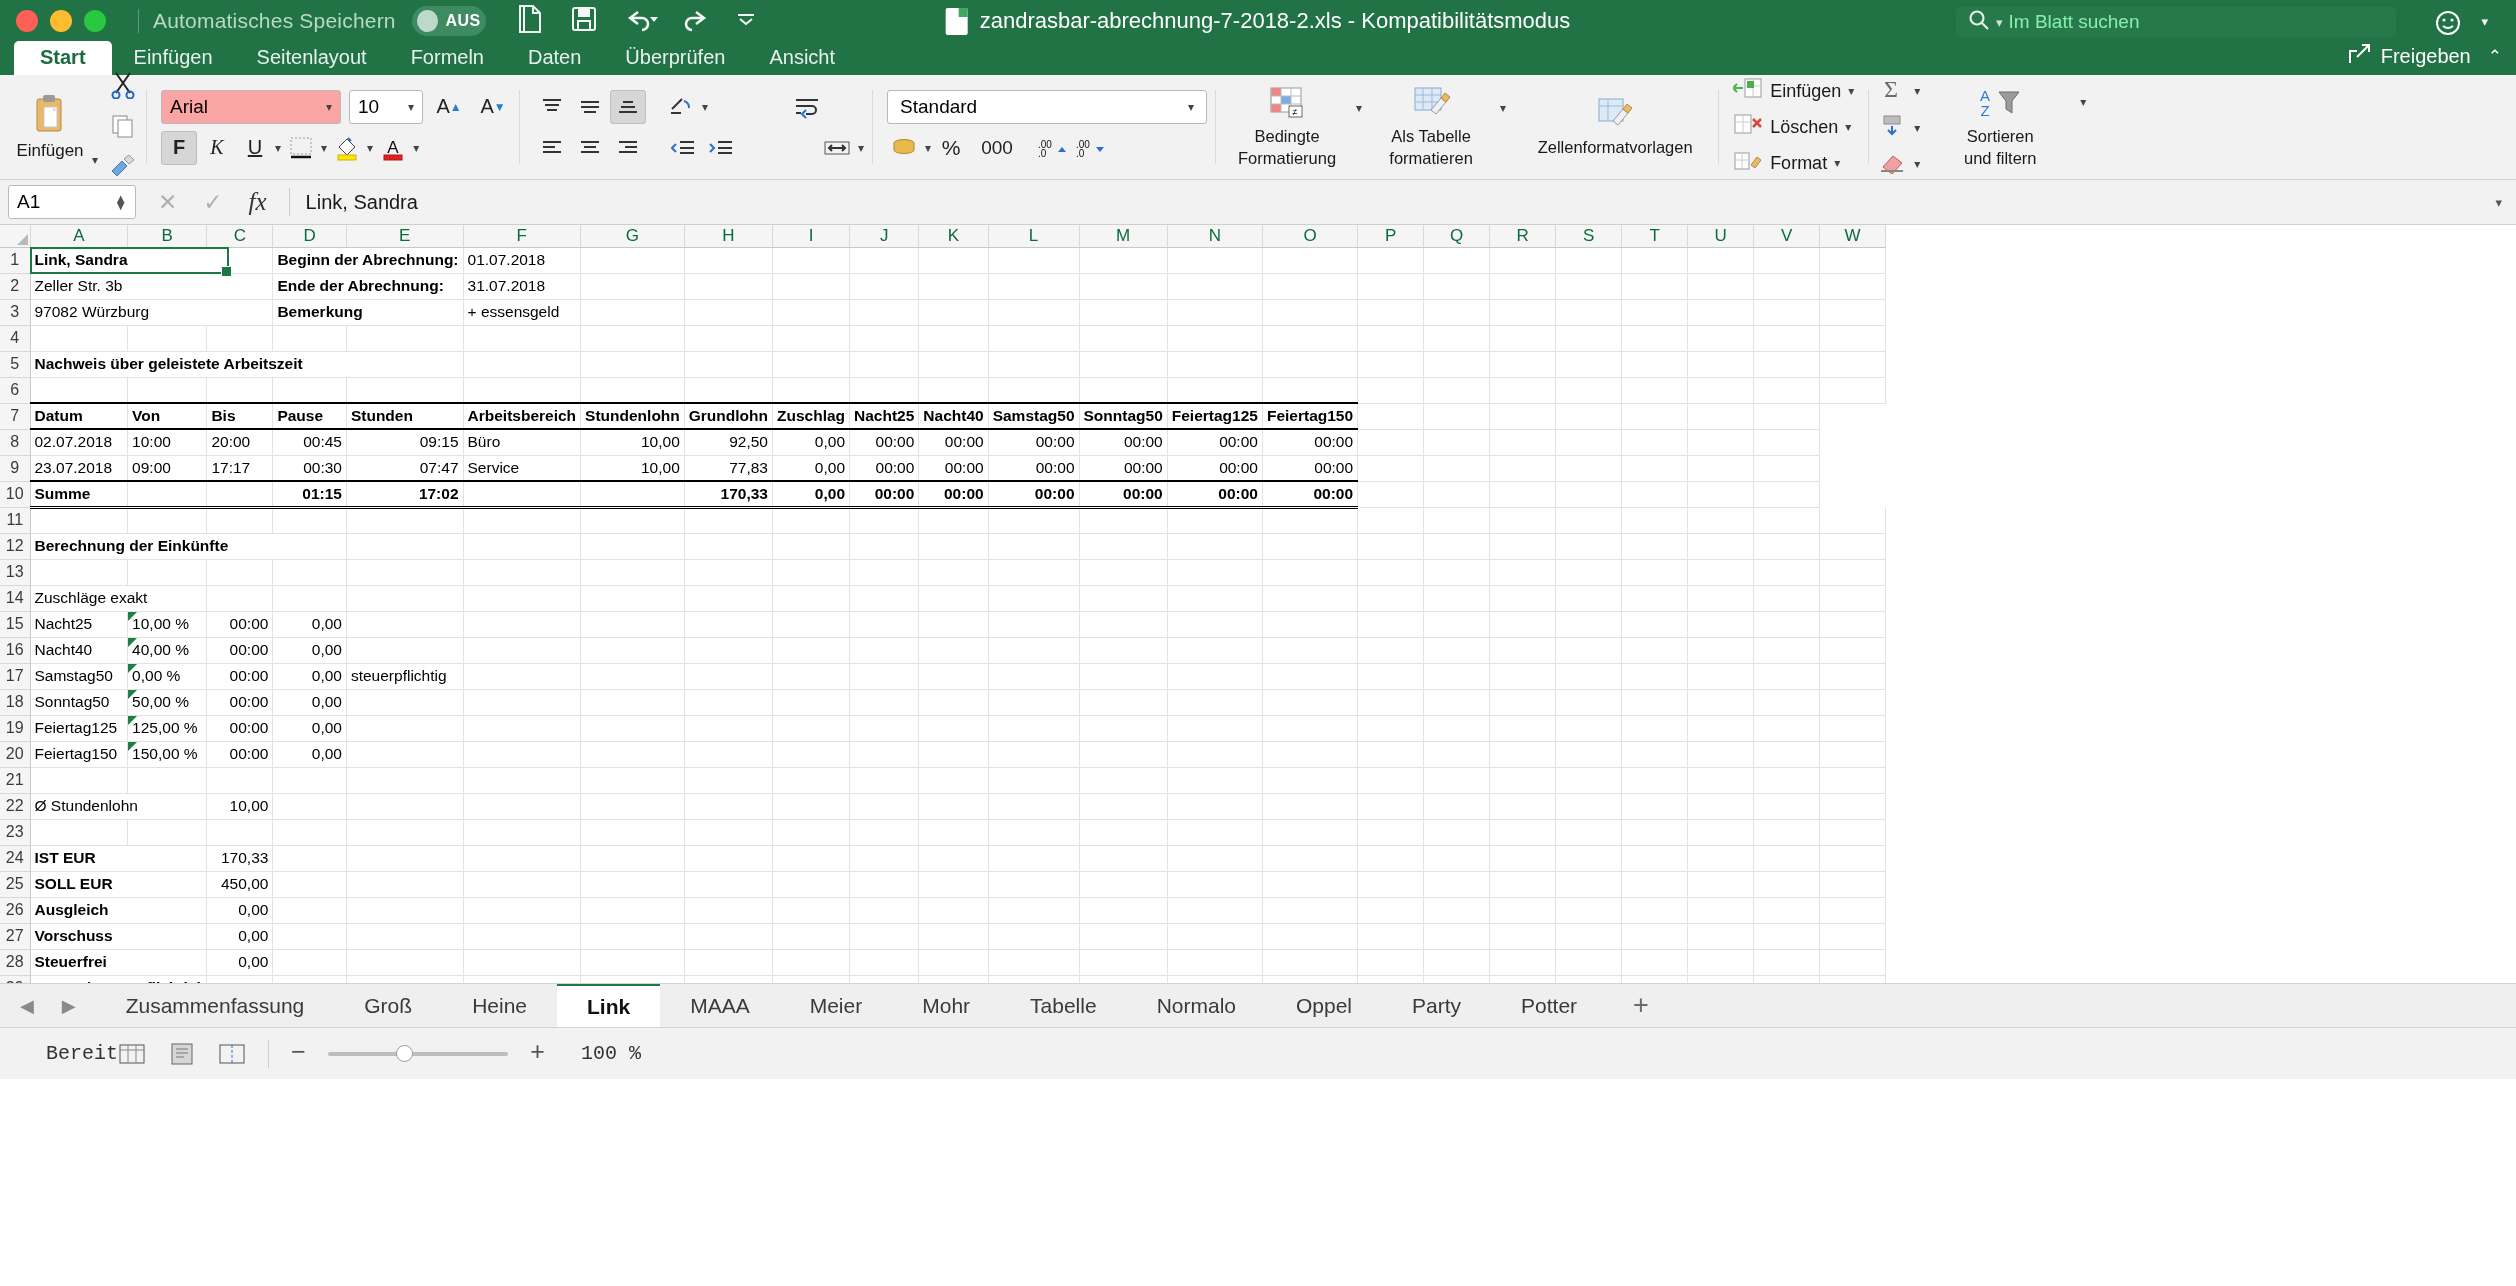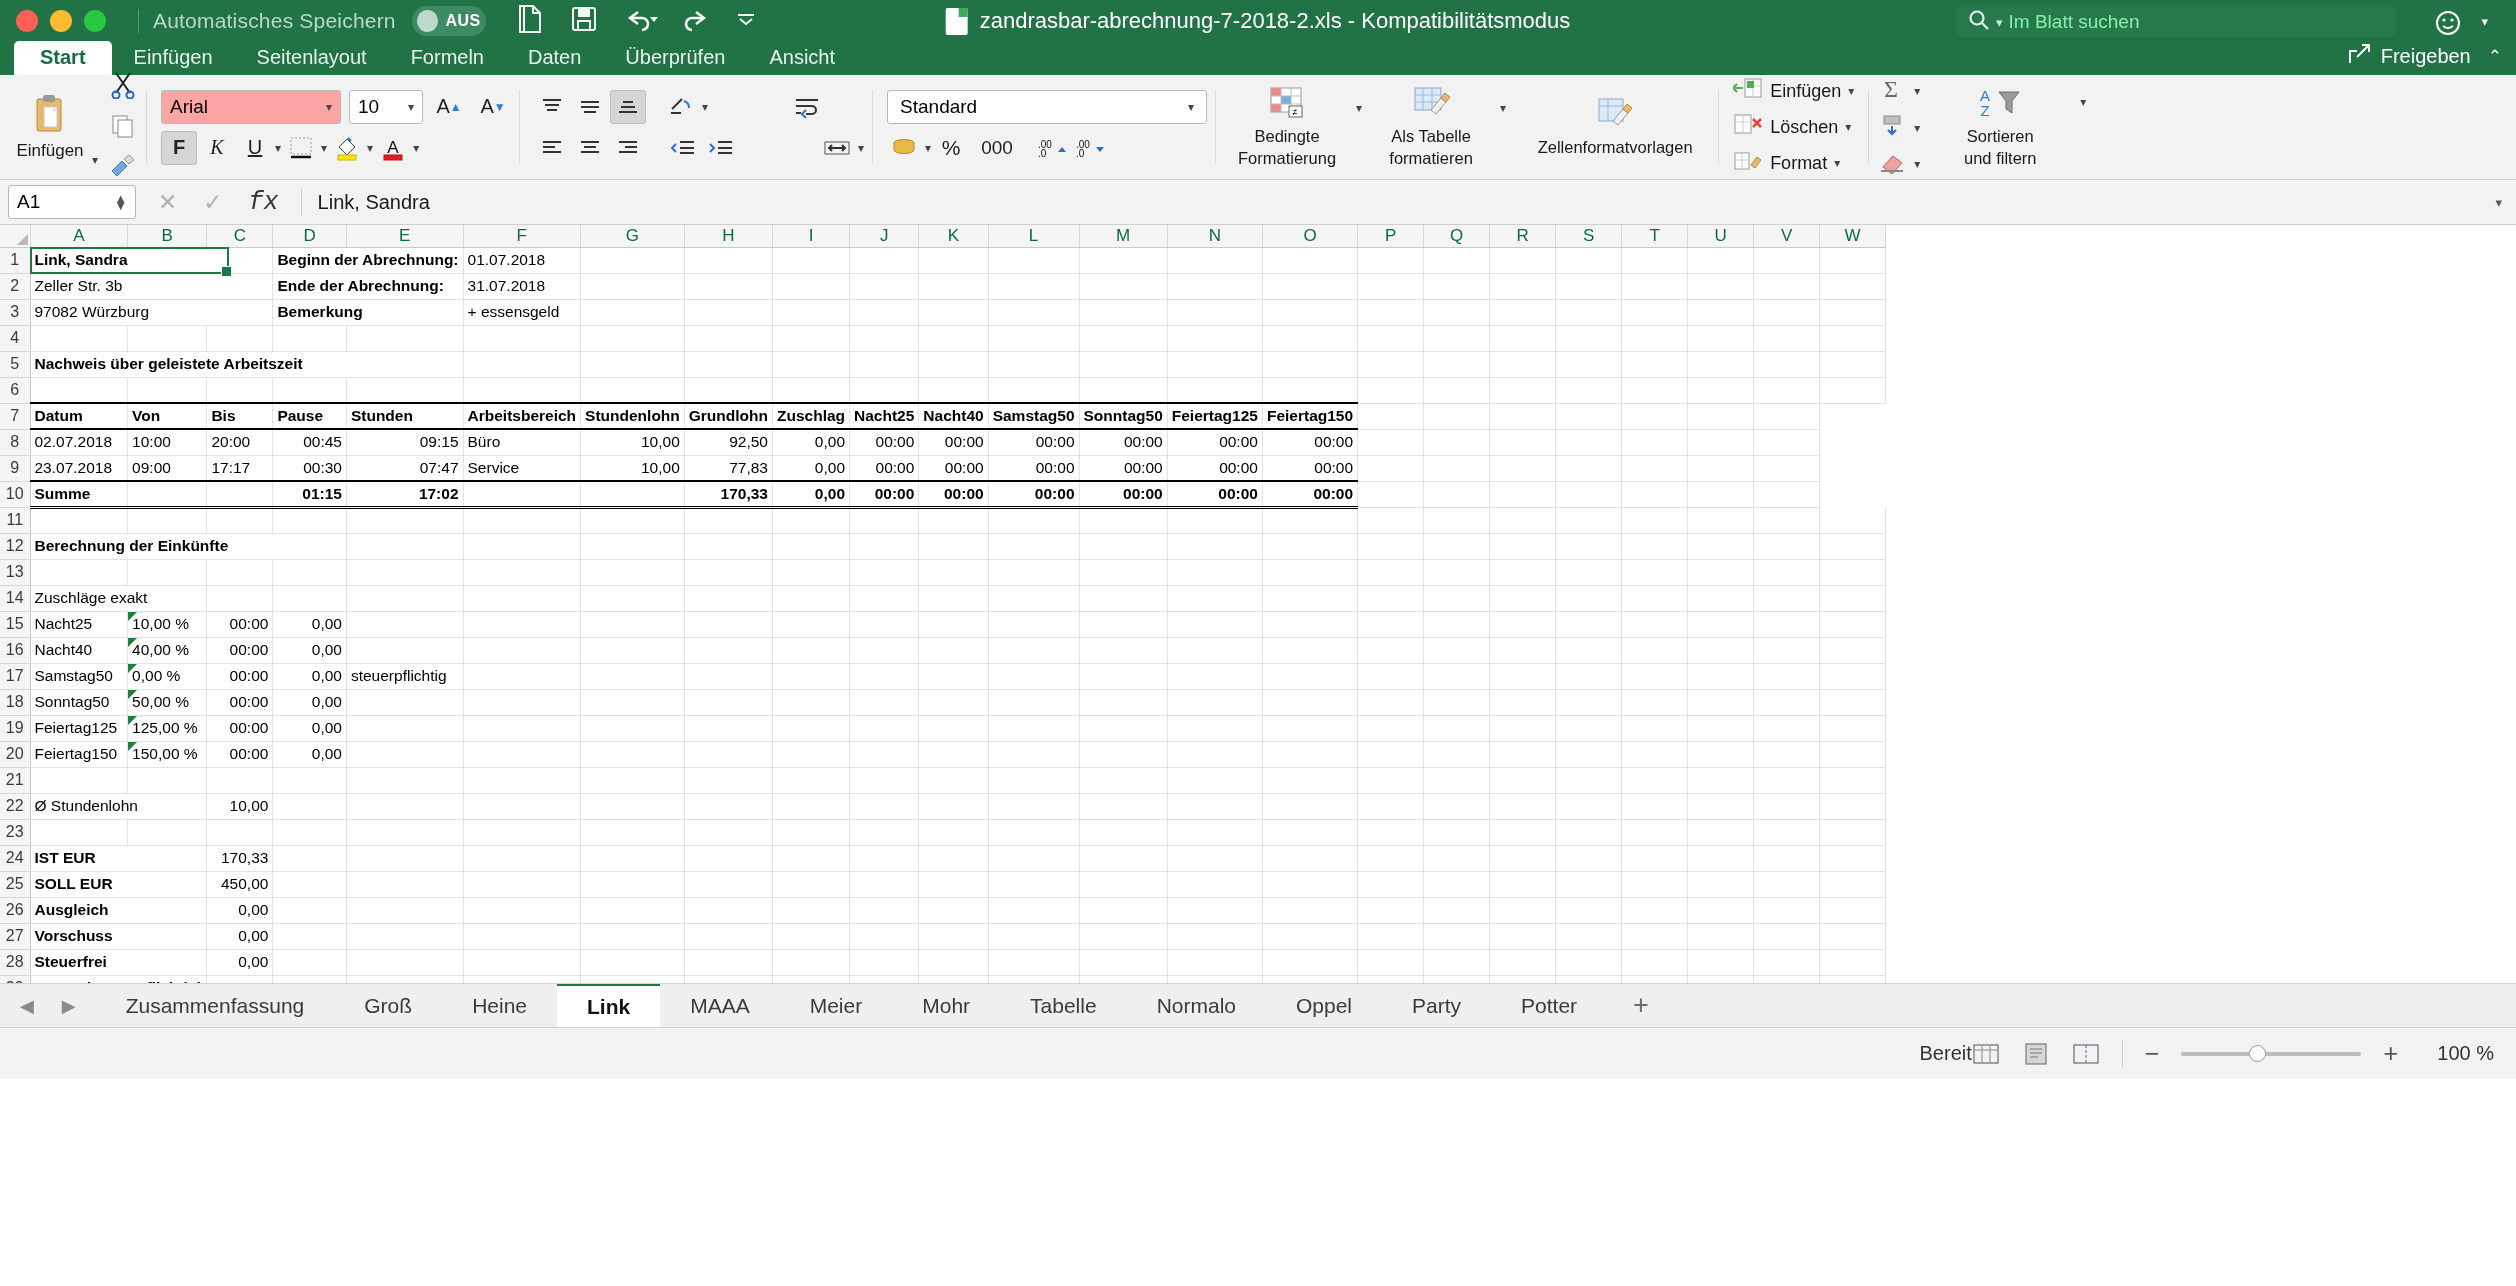--- a/index.html
+++ b/index.html
@@ -82,21 +82,21 @@
   
   .formula-bar{
     height:45px;background:#f2f2f2;display:flex;align-items:center;border-bottom:1px solid #cfcfcf;
   }
   .namebox{
     width:128px;height:34px;margin-left:8px;background:#fff;border:1px solid #b9b9b9;border-radius:3px;
     display:flex;align-items:center;justify-content:space-between;padding:0 8px;font-size:19px;
   }
   .spin{display:flex;flex-direction:column;line-height:.55;font-size:13px;color:#555;}
   .fb-icons{display:flex;align-items:center;gap:26px;padding:0 22px;font-size:23px;color:#b0b0b0;}
-  .fx{font-style:italic;font-family:Liberation Mono, monospace;color:#333;font-size:25px;}
+  .fx{font-style:italic;font-family:Liberation Serif, serif;color:#333;font-size:25px;}
   .fb-vline{width:1px;height:28px;background:#cfcfcf;}
   .fb-content{font-size:20px;color:#1a1a1a;padding-left:16px;flex:1;}
   .fb-caret{font-size:13px;color:#555;padding-right:14px;}
   
   .sheet{position:relative;background:#fff;height:854px;overflow:hidden;}
   table.grid{border-collapse:collapse;table-layout:fixed;}
   .colhead td{
     height:22px;background:#f5f5f5;border-right:1px solid #d8d8d8;border-bottom:1px solid #c8c8c8;
     text-align:center;font-size:17px;color:#0b6b3a;font-weight:normal;
   }
@@ -135,21 +135,21 @@
   }
   .navarrows{display:flex;gap:28px;padding:0 20px;color:#8a8a8a;font-size:18px;}
   .stab{
     font-size:21px;color:#3a3a3a;padding:0 30px;height:44px;display:flex;align-items:center;white-space:nowrap;
   }
   .stab.active{background:#fff;font-weight:bold;color:#111;border-top:2px solid #1a7a43;}
   .addtab{font-size:27px;color:#6b6b6b;padding:0 26px;}
   
   .statusbar{
     position:absolute;bottom:0;left:0;right:0;height:52px;background:#f2f2f2;border-top:1px solid #d2d2d2;
-    display:flex;align-items:center;justify-content:flex-end;padding:0 22px;
+    display:flex;align-items:center;justify-content:flex-start;padding:0 22px;font-family:Liberation Mono, monospace;
   }
   .st-left{font-size:20px;color:#333;padding-left:24px;}
   .st-right{display:flex;align-items:center;gap:22px;}
   .viewico{width:28px;height:24px;}
   .zoomslider{width:180px;height:4px;background:#bdbdbd;border-radius:2px;position:relative;}
   .zoomknob{position:absolute;left:68px;top:-7px;width:17px;height:17px;border-radius:50%;background:#fff;border:1px solid #9a9a9a;}
   .zoomtxt{font-size:20px;color:#333;width:74px;text-align:right;}
   .divider-v{width:1px;height:28px;background:#cfcfcf;}
 </style>
 </head>

